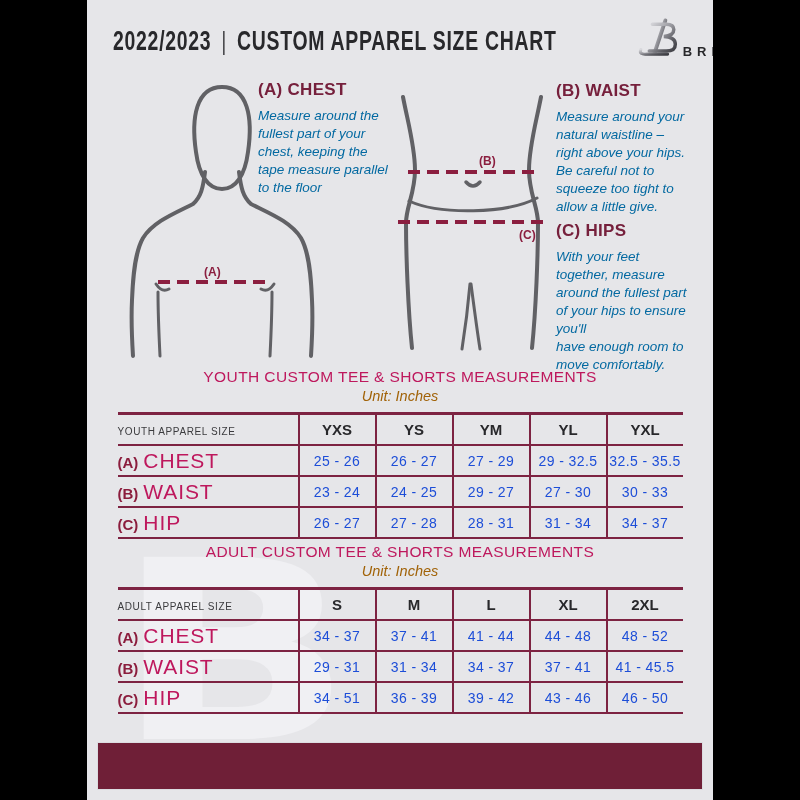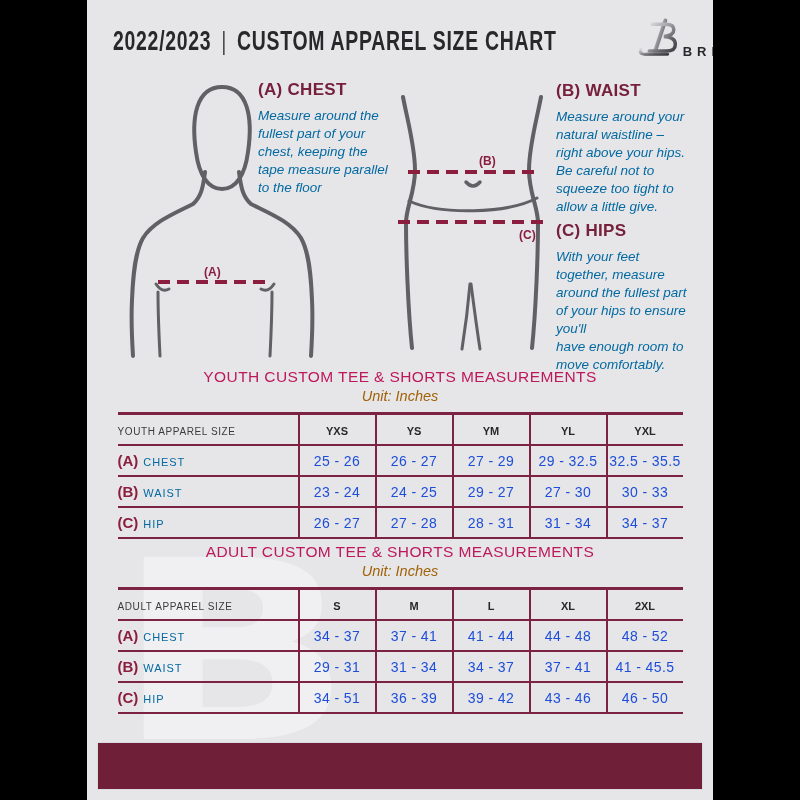--- a/index.html
+++ b/index.html
@@ -31,24 +31,24 @@
   .section{position:absolute;left:0;width:626px;z-index:1;}
   .sec-title{margin:0;text-align:center;font-size:15.5px;font-weight:400;color:#be185d;letter-spacing:.4px;}
   .sec-unit{margin:2px 0 0 0;text-align:center;font-size:14.5px;font-style:italic;color:#a16207;}
   table.size-table{border-collapse:collapse;width:557px;margin:8px auto 0 auto;table-layout:fixed;
                    border-top:3px solid #7d2342;border-bottom:2px solid #7d2342;}
   table.size-table td{height:29px;padding:0;vertical-align:middle;background:transparent;}
   table.size-table tr+tr td{border-top:2px solid #7d2342;}
   table.size-table td+td{border-left:2px solid #7d2342;}
   td.c0{width:180px;text-align:left;padding-left:11px;}
   td.cv{width:75px;text-align:center;}
-  .col-head{font-size:11px;font-weight:700;color:#28282b;}
+  .col-head{font-size:15px;font-weight:700;color:#28282b;}
   .tbl-corner{font-size:10px;color:#3b3b3e;letter-spacing:.6px;}
   .row-key{font-size:15px;font-weight:700;color:#8b1d3d;}
-  .row-label{font-size:11px;color:#0369a1;letter-spacing:.9px;margin-left:5px;}
+  .row-label{font-size:21px;color:#be185d;letter-spacing:.9px;margin-left:5px;}
   .cell-val{font-size:14px;color:#1d4ed8;letter-spacing:.4px;}
 
   
   .footer-bar{position:absolute;left:10px;top:742px;width:604px;height:46px;
               background:#6f1f37;border:1px solid #dcdce0;z-index:2;}
 
   svg{display:block;}
   .diagram{position:absolute;}
   svg text{font-family:"Liberation Sans","DejaVu Sans",sans-serif;}
 </style>

